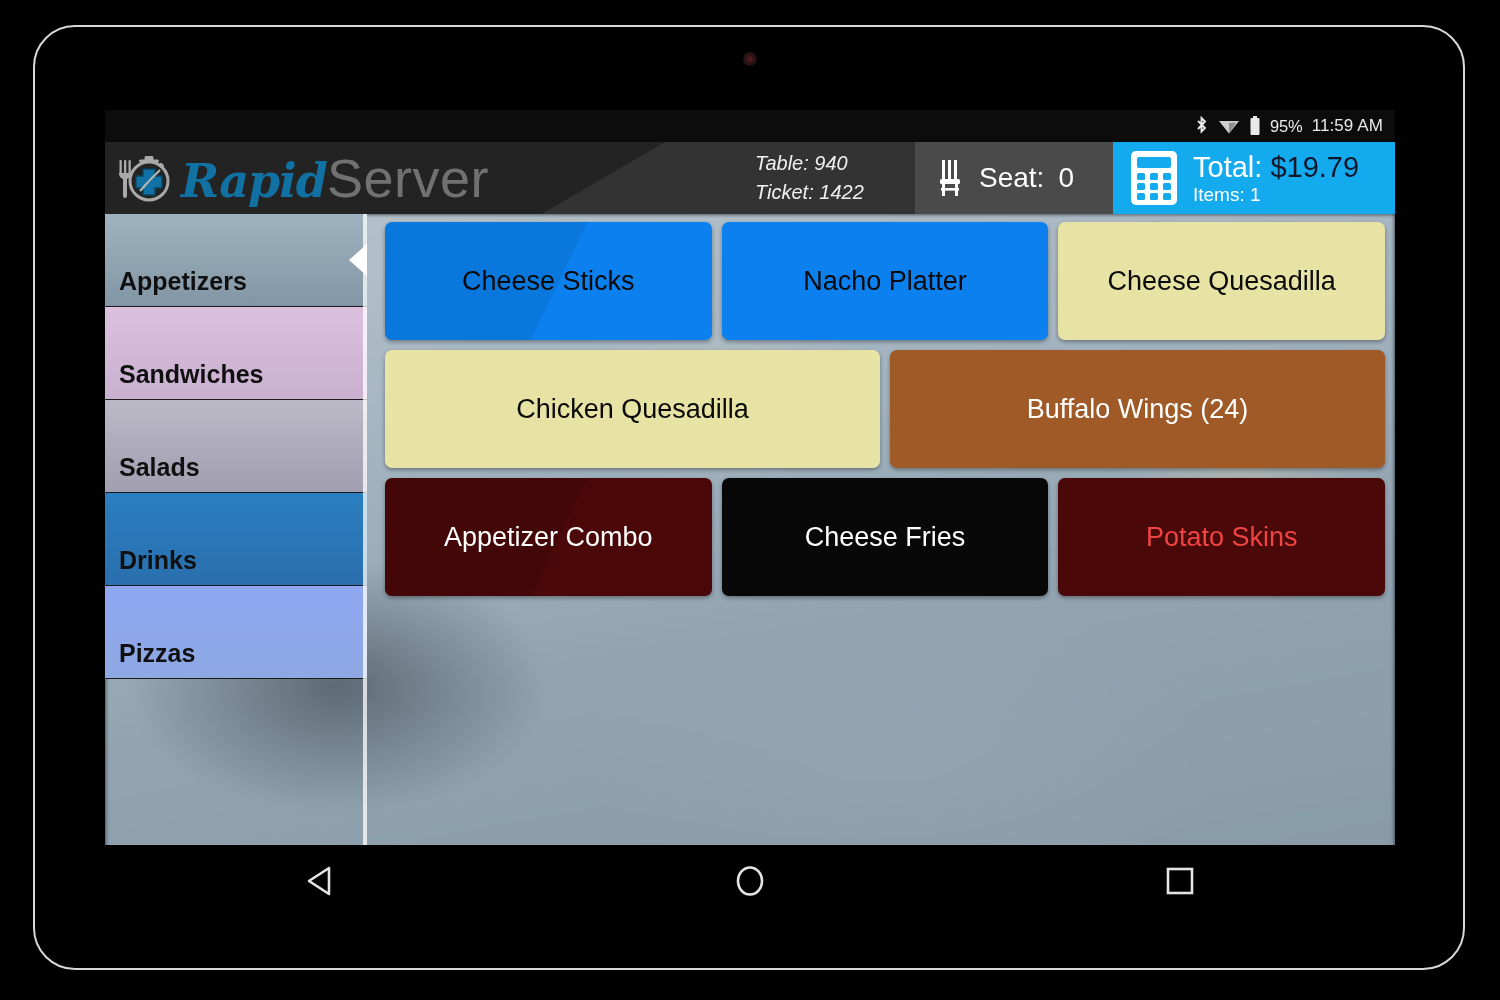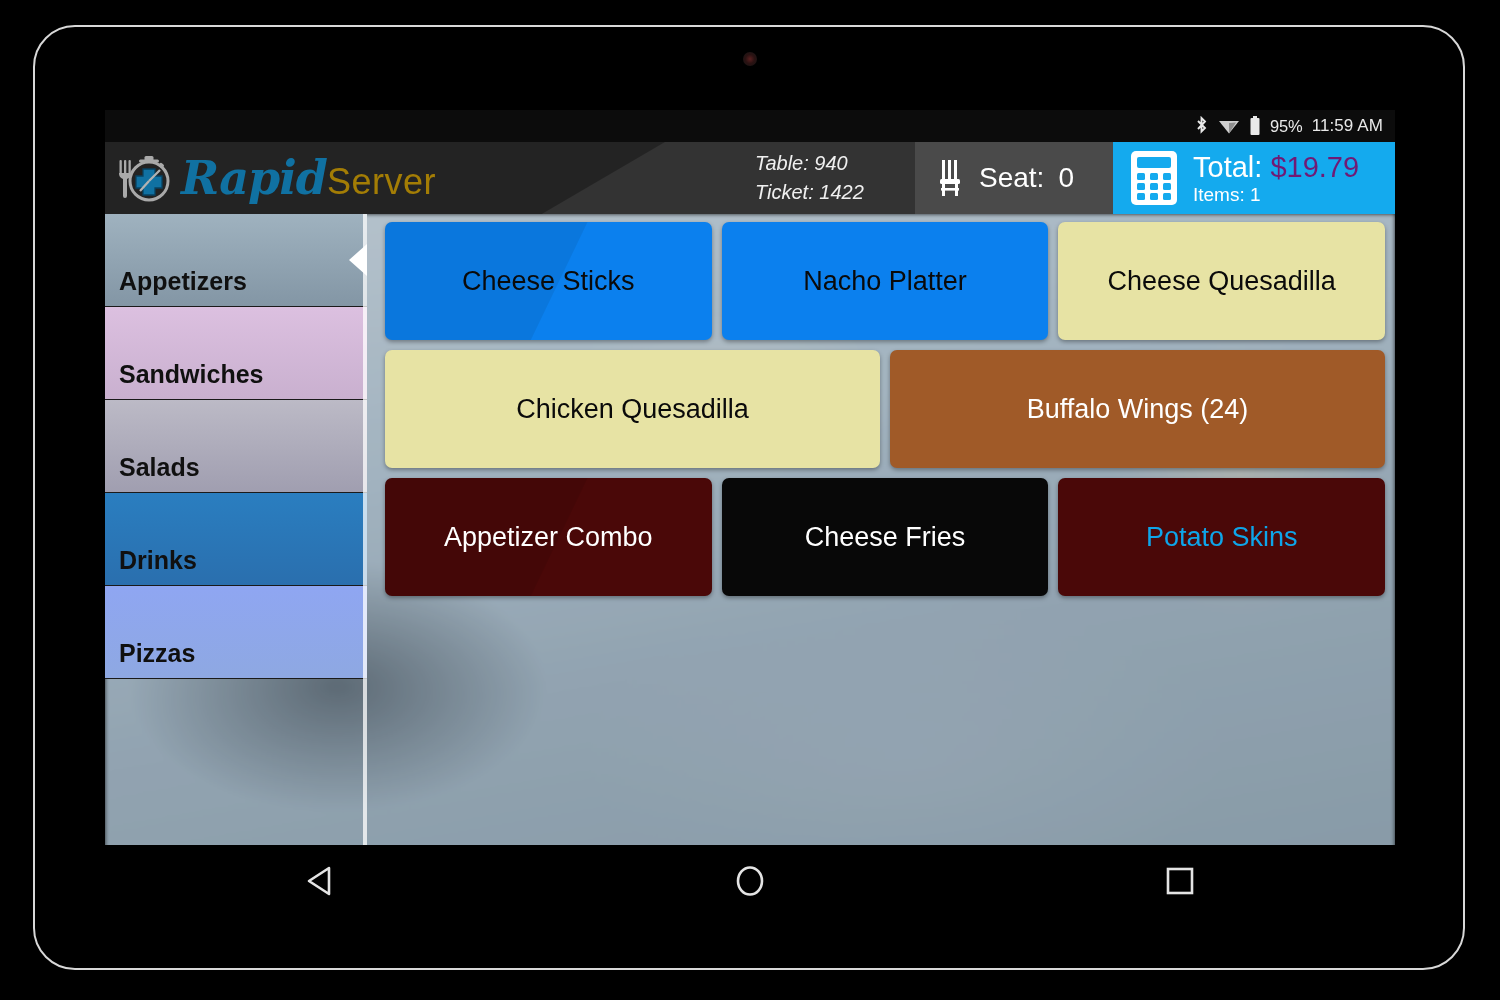--- a/index.html
+++ b/index.html
@@ -60,21 +60,21 @@
     font-family: "DejaVu Serif", serif; font-size: 0px; line-height: 1;
     display: flex; align-items: baseline;
   }
   #brand-rapid {
     font-family: "DejaVu Serif", serif;
     font-style: italic; font-weight: 700; font-size: 46px;
     color: #17a3e8; letter-spacing: -1px;
   }
   #brand-server {
     font-family: "Liberation Sans", sans-serif;
-    font-weight: 300; font-size: 36px; color: #eab308; letter-spacing: 0.5px;
+    font-weight: 300; font-size: 54px; color: #a3a3a3; letter-spacing: 0.5px;
   }
   #header-glare {
     position: absolute; left: 0; top: 0; width: 560px; height: 72px;
     background: rgba(0,0,0,0.30);
     clip-path: polygon(0 0, 100% 0, 78% 100%, 0 100%);
     pointer-events: none;
   }
   #table-ticket-block {
     flex: 0 0 160px;
     background: #333333;
@@ -86,21 +86,21 @@
     flex: 0 0 198px; background: #4a4a4a;
     display: flex; align-items: center; gap: 14px; padding-left: 22px;
     color: #ffffff; font-size: 28px;
   }
   #total-block {
     flex: 1 1 auto; background: #14aaee;
     display: flex; align-items: center; gap: 14px; padding-left: 16px;
   }
   #total-text-col { display: flex; flex-direction: column; line-height: 1.12; }
   #total-line { font-size: 29px; color: #ffffff; white-space: nowrap; }
-  #total-amount { color: #701a75; }
+  #total-amount { color: #0f172a; }
   #items-line { font-size: 19px; color: #ffffff; }
 
   
   #content {
     position: absolute; left: 0; top: 104px; width: 1290px; height: 656px;
     overflow: hidden;
   }
   #content-bg {
     position: absolute; inset: 0;
     background:
@@ -345,21 +345,21 @@
           </div>
         </div>
         <div class="grid-row">
           <div class="menu-btn" style="background:#4a0808;color:#ffffff;">
             <div class="btn-glare"></div>
             <span class="lbl">Appetizer Combo</span>
           </div>
           <div class="menu-btn" style="background:#080808;color:#ffffff;">
             <span class="lbl">Cheese Fries</span>
           </div>
-          <div class="menu-btn" style="background:#4a0808;color:#0ea5e9;">
+          <div class="menu-btn" style="background:#4a0808;color:#ef4444;">
             <span class="lbl">Potato Skins</span>
           </div>
         </div>
       </div>
     </div>
 
     <div id="bottom-nav">
       <div id="exit-button">
         <span>
           <svg width="48" height="46" viewBox="0 0 48 46">

